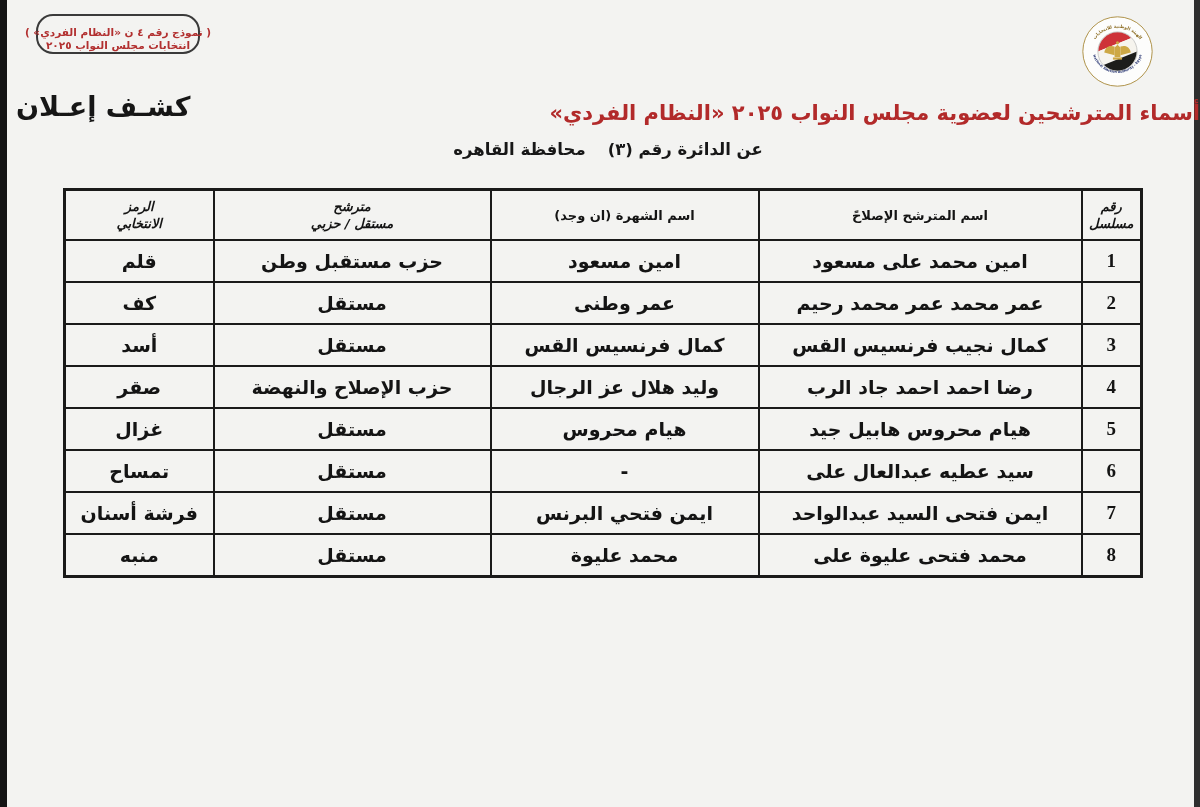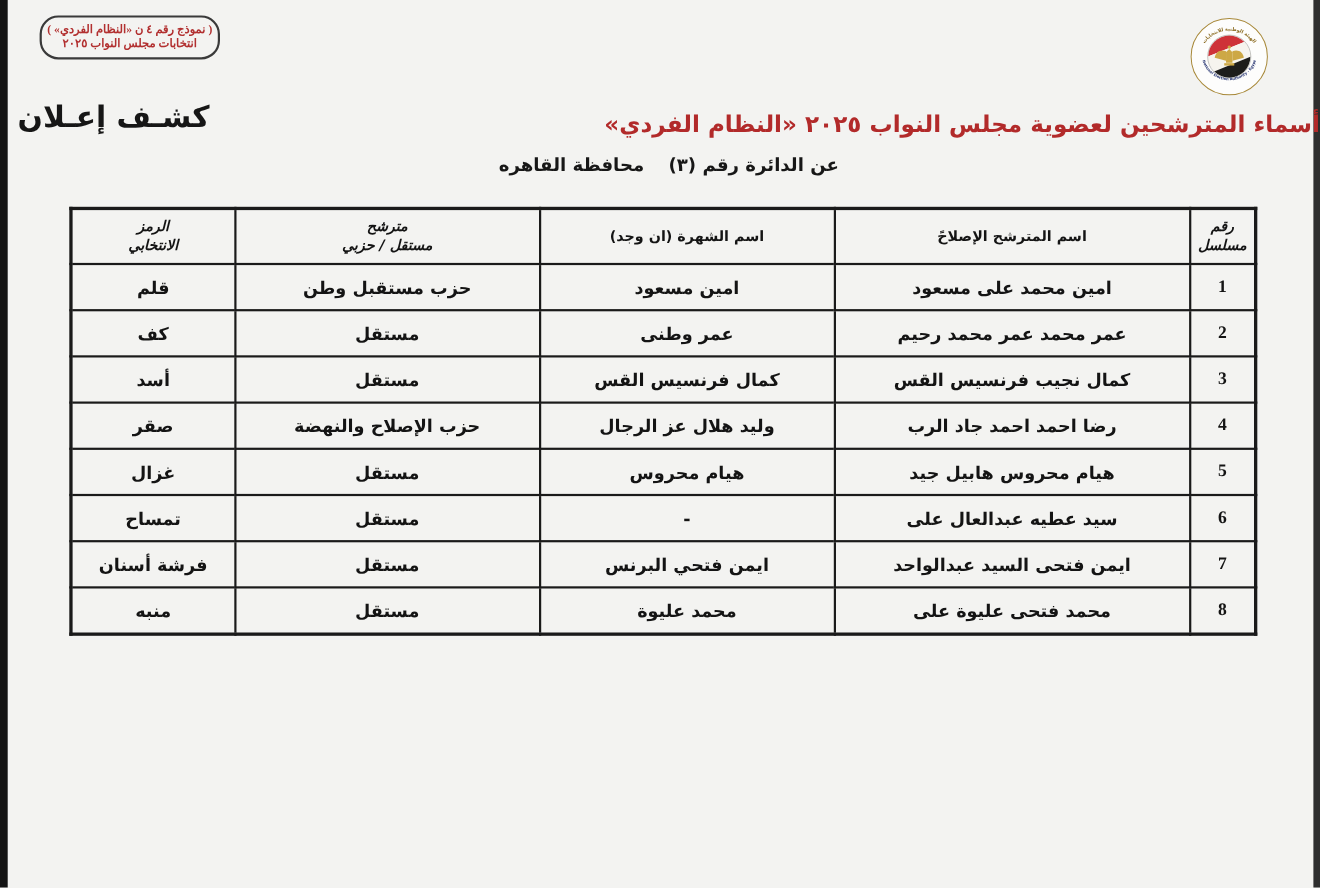--- a/index.html
+++ b/index.html
@@ -9,22 +9,22 @@
     font-family:"DejaVu Sans",sans-serif;
     -webkit-font-smoothing:antialiased;
   }
   .edge-left{position:absolute;left:0;top:0;width:7px;height:807px;background:#141414;}
   .edge-right{position:absolute;right:0;top:0;width:6px;height:807px;background:#2e2e2e;}
 
   
   .form-box{
     position:absolute;left:36px;top:14px;width:160px;height:36px;
     border:2px solid #3a3a3a;border-radius:17px;
-    display:flex;flex-direction:column;justify-content:center;align-items:center;
-    direction:rtl;text-align:center;background:transparent;font-family:Liberation Serif, serif;
+    display:flex;flex-direction:column;justify-content:flex-end;align-items:center;
+    direction:rtl;text-align:center;background:transparent;
   }
   .form-box .ln{font-size:10.5px;line-height:13px;font-weight:bold;color:#b23030;white-space:nowrap;}
 
   
   .logo{position:absolute;left:1081px;top:15px;width:73px;height:73px;}
 
   
   .title{
     position:absolute;left:16px;top:54px;width:1184px;
     text-align:left;direction:rtl;
@@ -47,21 +47,21 @@
   table.cand{
     position:absolute;left:63px;top:188px;width:1077px;
     border-collapse:collapse;table-layout:fixed;direction:rtl;
     border:3px solid #1a1a1a;
   }
   table.cand th,table.cand td{
     border:2px solid #1a1a1a;text-align:center;vertical-align:middle;
     font-weight:bold;color:#141414;padding:0 4px;overflow:hidden;white-space:nowrap;
   }
   table.cand thead th{height:48px;font-size:13px;line-height:17px;}
-  table.cand tbody td{height:40px;font-size:16px;}
+  table.cand tbody td{height:40px;font-size:19px;}
   td.serial{font-family:"Liberation Serif","DejaVu Serif",serif;font-size:16px;}
   th.serial-h{font-size:12px;line-height:15px;margin-left:12px;}
   .h2l span{display:block;font-style:italic;}
 </style>
 </head>
 <body>
 
 <div class="edge-left"></div>
 <div class="edge-right"></div>
 

